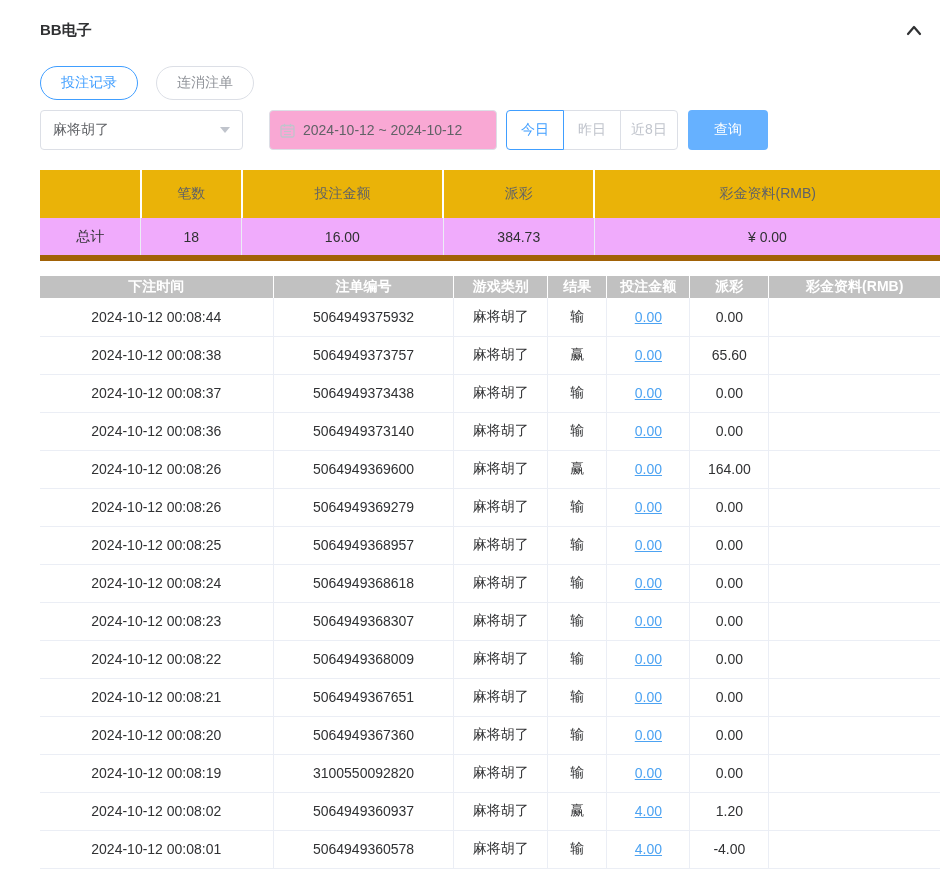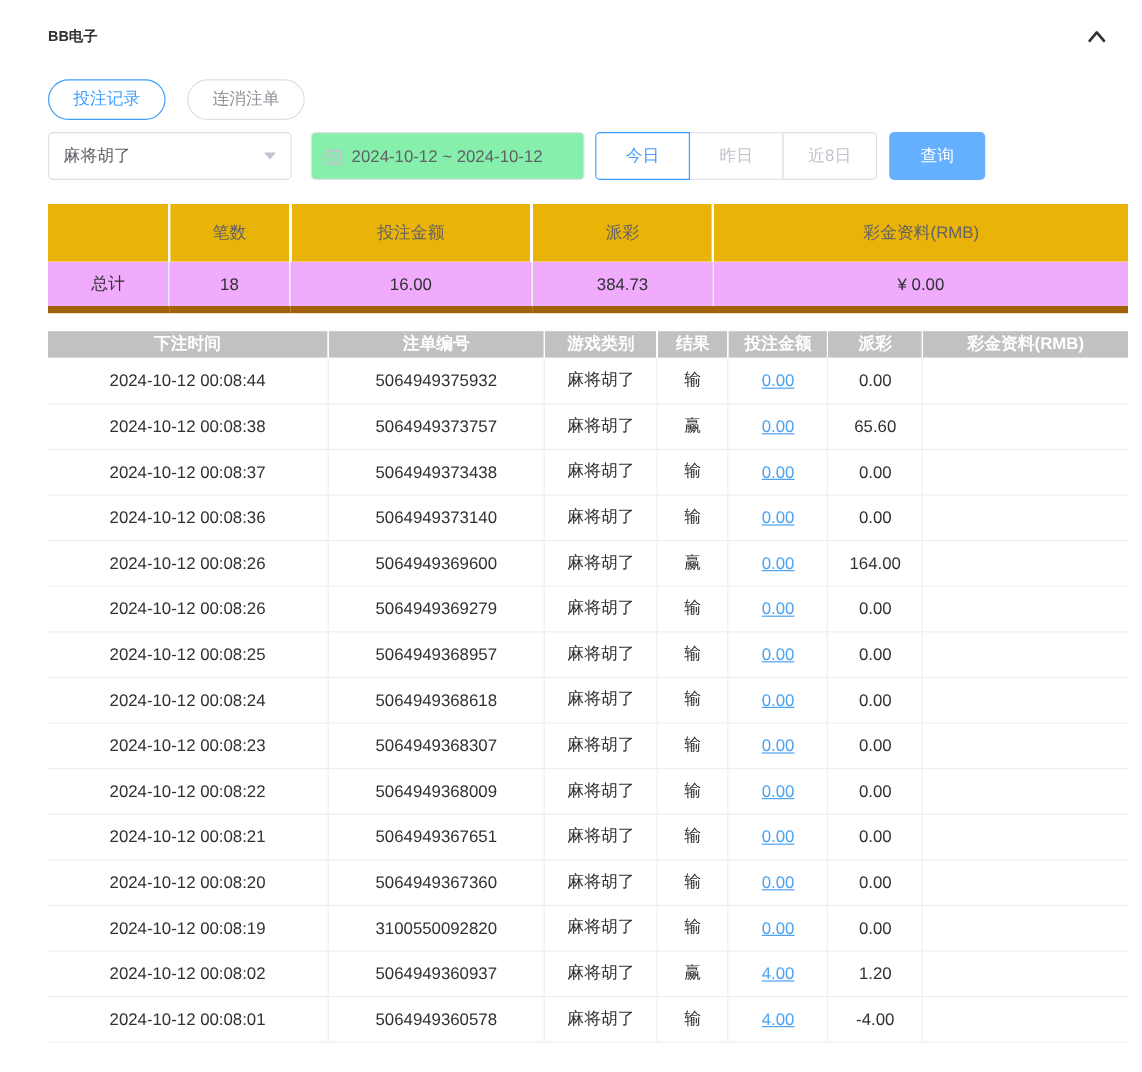--- a/index.html
+++ b/index.html
@@ -7,21 +7,21 @@
     width: 952px; height: 893px;
     background: #fff;
     overflow: hidden;
     font-family: "Liberation Sans", "DejaVu Sans", sans-serif;
     color: #303133;
   }
   .page { margin-left: 40px; width: 900px; padding-top: 18px; position: relative; }
 
   
   .hdr { display: flex; align-items: center; justify-content: space-between; height: 24px; }
-  .hdr-title { font-size: 12px; font-weight: bold; color: #303133; }
+  .hdr-title { font-size: 15px; font-weight: bold; color: #303133; }
   .collapse-btn { background: none; border: none; cursor: pointer; padding: 2px; margin-right: 14px; line-height: 0; }
 
   
   .tabs { margin-top: 24px; display: flex; gap: 18px; }
   .tab-pill {
     height: 34px; padding: 0 20px; border-radius: 17px;
     background: #fff; font-size: 14px; cursor: pointer;
     display: inline-flex; align-items: center;
     border: 1px solid #dcdfe6; color: #909399;
   }
@@ -34,27 +34,27 @@
     display: flex; align-items: center; padding: 0 12px; cursor: pointer;
     font-size: 14px; color: #606266; background: #fff;
   }
   .select-box .sel-text { flex: 1; }
   .caret-down {
     width: 0; height: 0; border-left: 5px solid transparent;
     border-right: 5px solid transparent; border-top: 6px solid #c0c4cc;
   }
   .date-box {
     width: 228px; height: 40px; border: 1px solid #dcdfe6; border-radius: 4px;
-    margin-left: 16px; display: flex; align-items: center; padding: 0 10px;
-    font-size: 14px; color: #606266; background: #86efac; cursor: pointer;
+    margin-left: 26px; display: flex; align-items: center; padding: 0 10px;
+    font-size: 14px; color: #606266; background: #f9a8d4; cursor: pointer;
   }
   .date-box .cal { margin-right: 8px; line-height: 0; }
   .btn-group { margin-left: 9px; display: flex; }
   .bg-btn {
-    height: 40px; width: 79px; background: #fff; border: 1px solid #dcdfe6;
+    height: 40px; width: 58px; background: #fff; border: 1px solid #dcdfe6;
     font-size: 14px; color: #c0c4cc; cursor: pointer; margin-left: -1px;
   }
   .bg-btn:first-child { border-radius: 4px 0 0 4px; margin-left: 0; }
   .bg-btn:last-child { border-radius: 0 4px 4px 0; }
   .bg-btn.active { border-color: #409eff; color: #409eff; position: relative; z-index: 1; }
   .query-btn {
     margin-left: 10px; height: 40px; width: 80px; border: none; border-radius: 4px;
     background: #66b1ff; color: #fff; font-size: 14px; cursor: pointer;
   }
 

